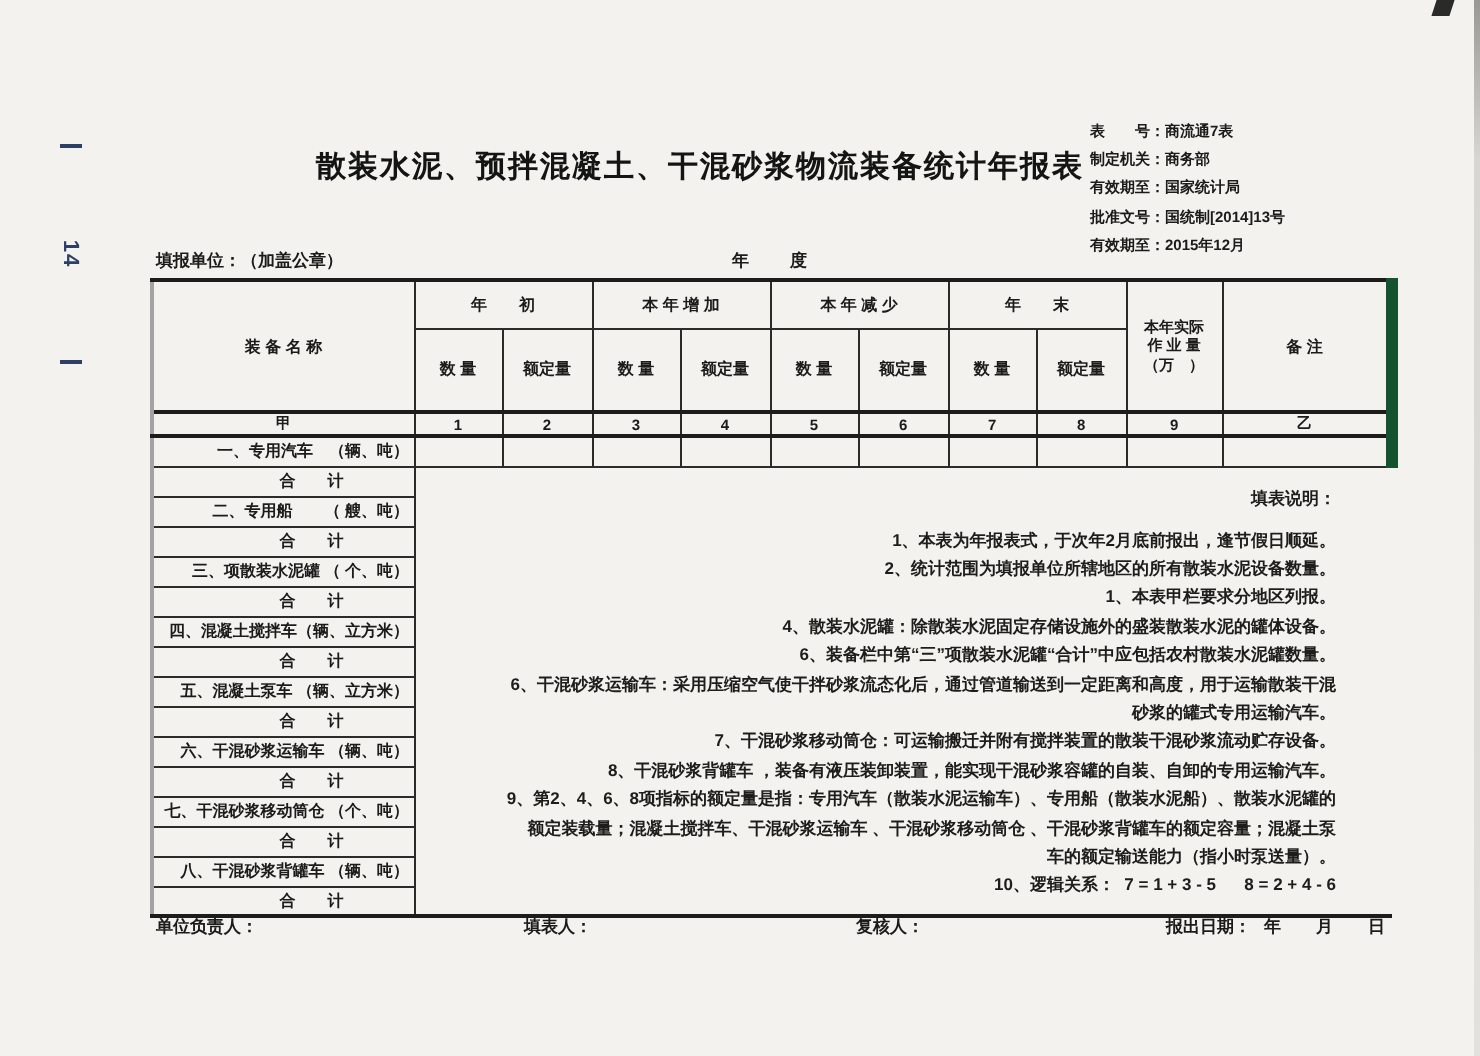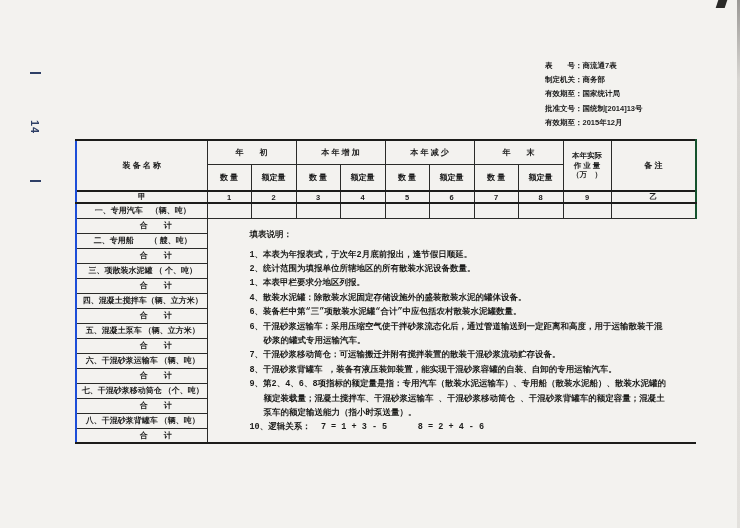--- a/index.html
+++ b/index.html
@@ -58,44 +58,44 @@
     position: absolute; left: 75px; top: 139px;
     border-collapse: collapse; table-layout: fixed; width: 620px;
   }
   .main-table th, .main-table td {
     border: 1px solid #2b2b29;
     font-size: 8px; font-weight: bold; color: #1b1b1b;
     vertical-align: middle;
     padding: 0 2px; overflow: hidden;
   }
   
-  .main-table .bl { border-left: 2px solid #1d4ed8; }
+  .main-table .bl { border-left: 2px solid #a3a3a3; }
   .main-table .bt { border-top: 2px solid #1c1c1a; }
-  .main-table .br { border-right: 2px solid #14532d; }
+  .main-table .br { border-right: 6px solid #14532d; }
   .main-table .bb { border-bottom: 2px solid #1c1c1a; }
   .main-table tr.h1 > * { height: 24px; }
-  .main-table tr.h2 > * { height: 27px; }
+  .main-table tr.h2 > * { height: 42px; }
   .main-table tr.code-row > * {
     height: 12px; border-top: 2px solid #1c1c1a; border-bottom: 2px solid #1c1c1a;
     font-size: 7.5px; font-weight: bold;
   }
   .main-table tr.data-row > * { height: 15px; }
-  .main-table td.name-item { text-align: center; padding-left: 4px; white-space: pre; }
+  .main-table td.name-item { text-align: right; padding-left: 4px; white-space: pre; }
   .main-table td.name-total { text-align: center; letter-spacing: 0; white-space: pre; padding-left: 30px; }
   .main-table th.actual-hd div { line-height: 9.5px; font-size: 7.5px; }
   
   .main-table td.notes-cell {
     border-right: 0; border-bottom: 2px solid #1c1c1a;
-    text-align: left; vertical-align: top; font-weight: normal;
+    text-align: right; vertical-align: top; font-weight: normal;
   }
   .notes { padding: 10px 26px 0 40px; font-size: 8.5px; color: #1d1d1b; }
   .notes .notes-title { font-weight: bold; margin-bottom: 7px; }
   .notes .note-item {
     padding-left: 14px; text-indent: -14px;
-    line-height: 14.4px; white-space: pre-wrap; font-weight: bold; font-family: Liberation Mono, monospace;
+    line-height: 14.4px; white-space: pre-wrap; font-weight: bold;
   }
   
   .footer { position: absolute; left: 75px; top: 458px; width: 640px; height: 16px;
     font-size: 8.5px; font-weight: bold; }
   .footer span { position: absolute; top: 0; white-space: pre; }
   .f0 { left: 3px; }
   .f1 { left: 187px; }
   .f2 { left: 353px; }
   .f3 { left: 508px; }
   .f4 { left: 557px; }
@@ -109,29 +109,34 @@
 
   <div class="edge-right"></div>
   <div class="corner-mark"></div>
 
   <div class="page-num">
     <div class="dash"></div>
     <div class="num">14</div>
     <div class="dash"></div>
   </div>
 
+  <div class="title">散装水泥、预拌混凝土、干混砂浆物流装备统计年报表</div>
 
   <div class="meta">
     <div class="m-line"><span class="m-label">表　　号</span><span>：</span><span class="m-value">商流通7表</span></div>
     <div class="m-line"><span class="m-label">制定机关</span><span>：</span><span class="m-value">商务部</span></div>
     <div class="m-line"><span class="m-label">有效期至</span><span>：</span><span class="m-value">国家统计局</span></div>
     <div class="m-line"><span class="m-label">批准文号</span><span>：</span><span class="m-value">国统制[2014]13号</span></div>
     <div class="m-line"><span class="m-label">有效期至</span><span>：</span><span class="m-value">2015年12月</span></div>
   </div>
 
+  <div class="unit-line">
+    <span>填报单位：（加盖公章）</span>
+    <span class="year">年　度</span>
+  </div>
 
   <table class="main-table">
     <colgroup>
       <col style="width:131px">
         <col style="width:44px">
         <col style="width:45px">
       <col style="width:44px">
         <col style="width:45px">
         <col style="width:44px">
       <col style="width:45px">
@@ -246,14 +251,23 @@
         </tr>
     <tr class="data-row">
           <td class="bl name-item">八、干混砂浆背罐车 （辆、吨）</td>
         </tr>
     <tr class="data-row">
           <td class="bl bb name-total">合　　计</td>
         </tr>
   </tbody>
     </table>
 
+  <div class="footer">
+    <span class="f0">单位负责人：</span>
+    <span class="f1">填表人：</span>
+    <span class="f2">复核人：</span>
+    <span class="f3">报出日期：</span>
+    <span class="f4">年</span>
+    <span class="f5">月</span>
+    <span class="f6">日</span>
+  </div>
 
 </div>
 
 </body></html>

